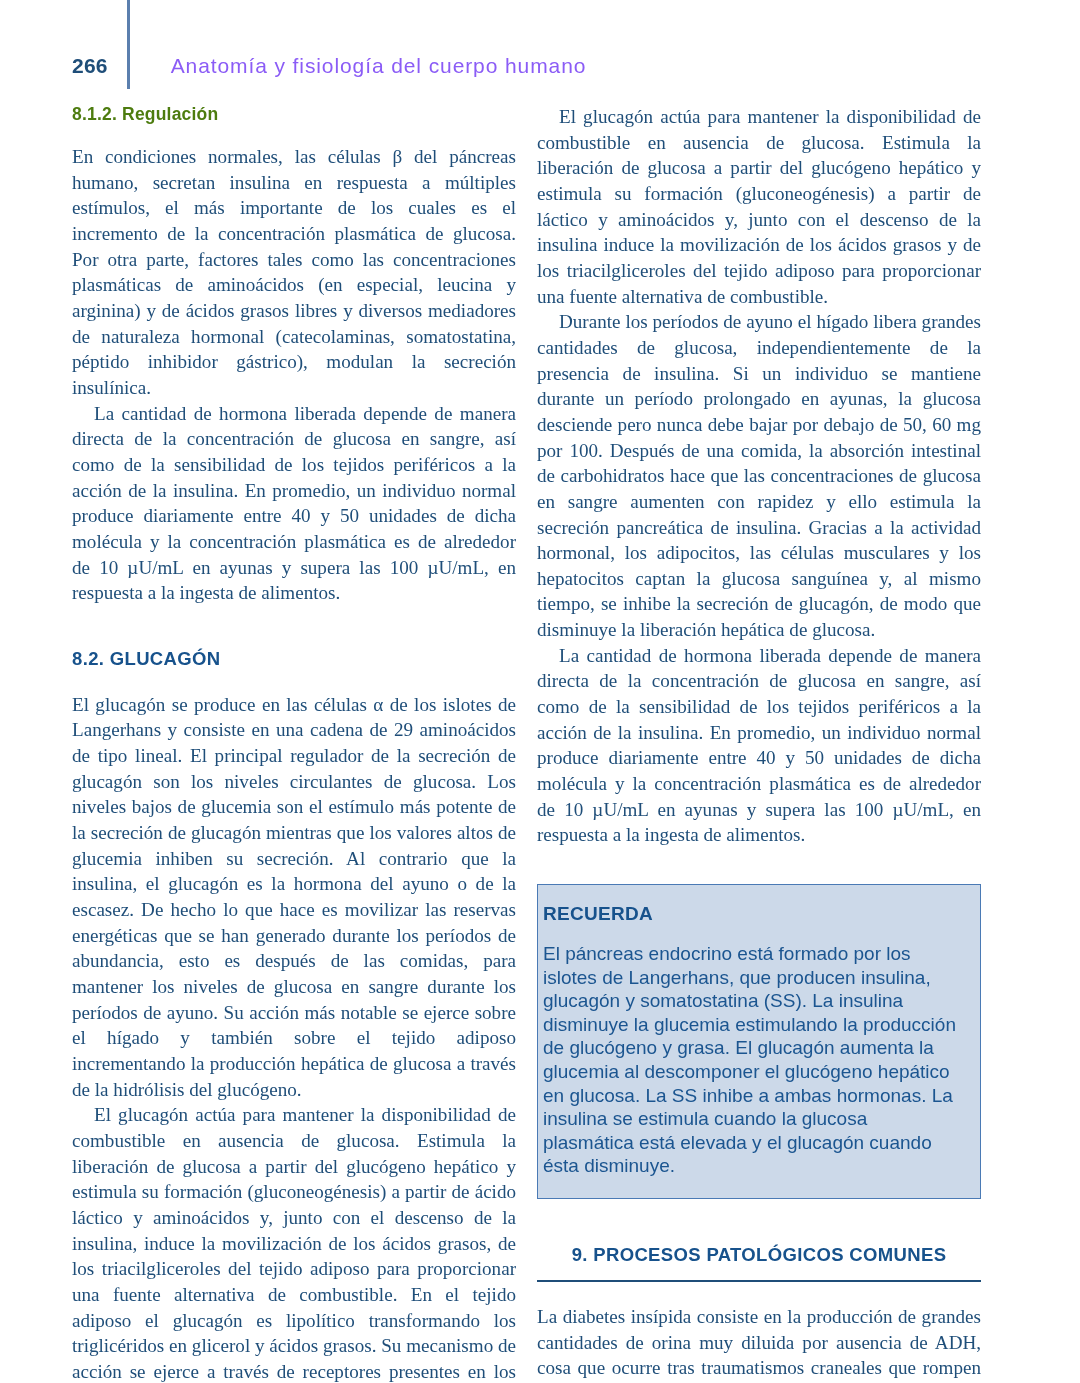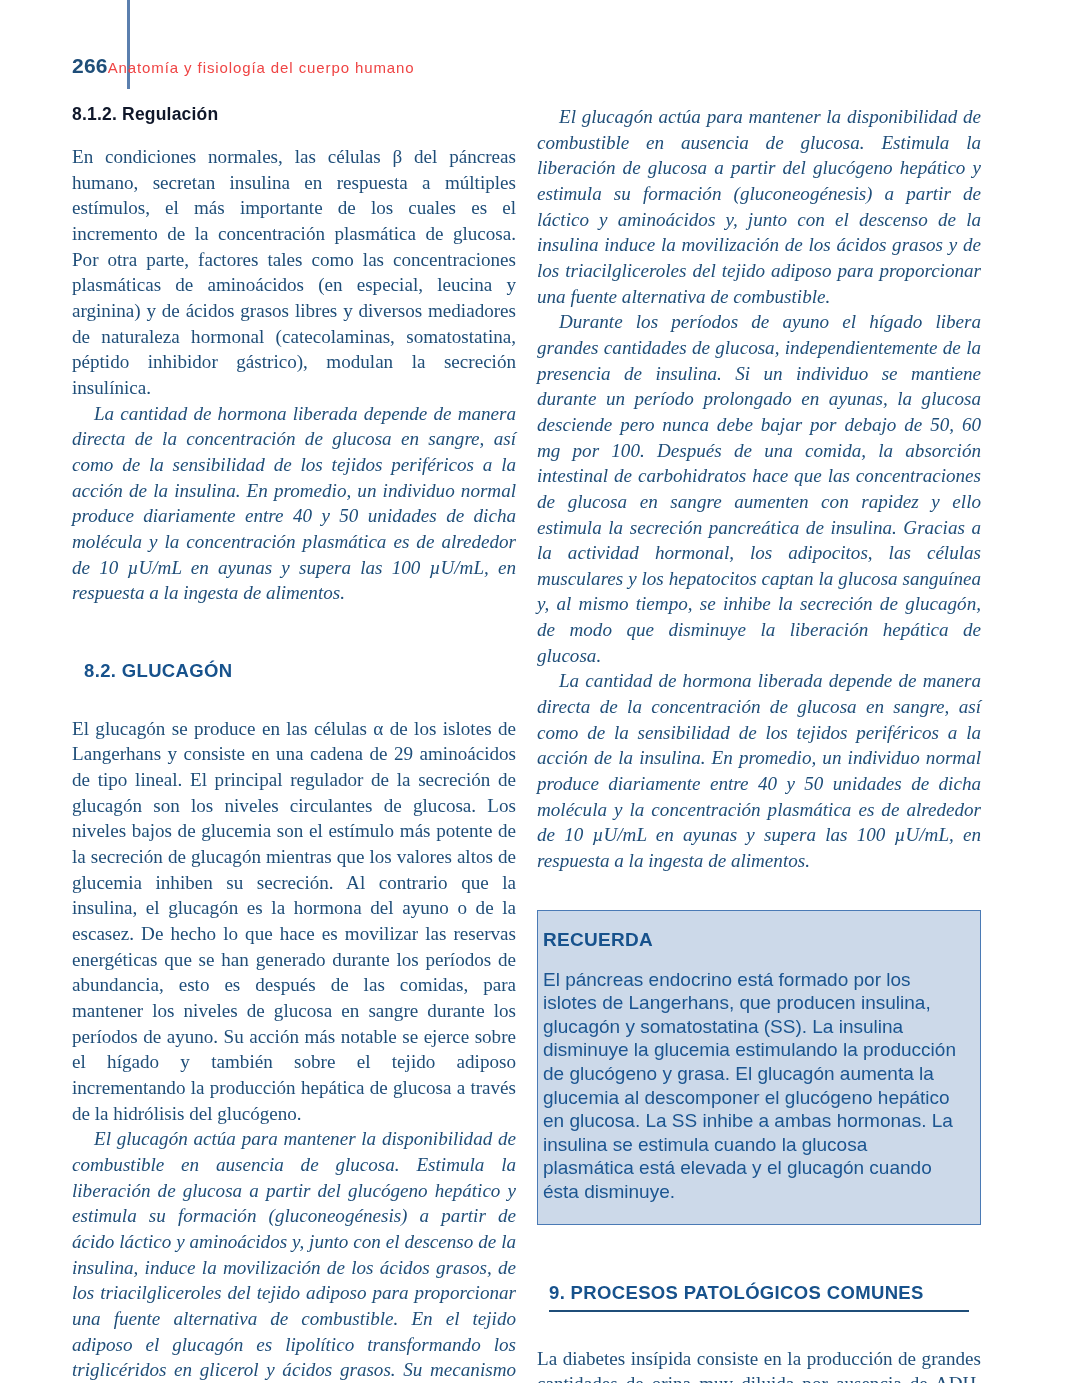--- a/index.html
+++ b/index.html
@@ -42,23 +42,24 @@
   .head-rule {
     position: absolute;
     left: 127px;
     top: 0px;
     width: 3px;
     height: 89px;
     background: #5b7fae;
   }
   .head-title {
     font-family: "Liberation Sans", "DejaVu Sans", sans-serif;
-    font-size: 15px;
-    color: #ef4444;
+    font-size: 21px;
+    color: #8b5cf6;
     letter-spacing: 0.9px;
+    margin-left: 63px;
     font-weight: normal;
   }
 
   
   .col {
     position: absolute;
     top: 104px;
     width: 444px;
   }
   .col-left  { left: 72px; }
@@ -66,41 +67,42 @@
 
   p {
     margin: 0;
     font-size: 19.1px;
     line-height: 25.65px;
     text-align: justify;
     text-justify: inter-word;
     color: #1f4e79;
     hyphens: none;
   }
-  p.indent { text-indent: 22px; font-style: italic; }
+  p.indent { text-indent: 22px; }
 
   h2.sec {
     font-family: "Liberation Sans", "DejaVu Sans", sans-serif;
     font-weight: bold;
     font-size: 18.5px;
     color: #17528c;
-    margin: 12px;
+    margin: 0;
     letter-spacing: 0.35px;
   }
   h3.sub {
     font-family: "Liberation Sans", "DejaVu Sans", sans-serif;
     font-weight: bold;
     font-size: 17.5px;
-    color: #0f172a;
+    color: #4d7c0f;
     margin: 0;
     letter-spacing: 0.2px;
   }
   h2.sec.ruled {
-    padding-bottom: 6px;
+    padding-bottom: 14px;
     border-bottom: 2.2px solid #1f4e79;
+    text-align: center;
   }
 
   .sp-after-sub { height: 19px; }
   .sp-before-sec { height: 42px; }
   .sp-after-sec { height: 22px; }
 
   
   .recuerda {
     border: 1.6px solid #4a7ab5;
     background: #ccd9e9;

